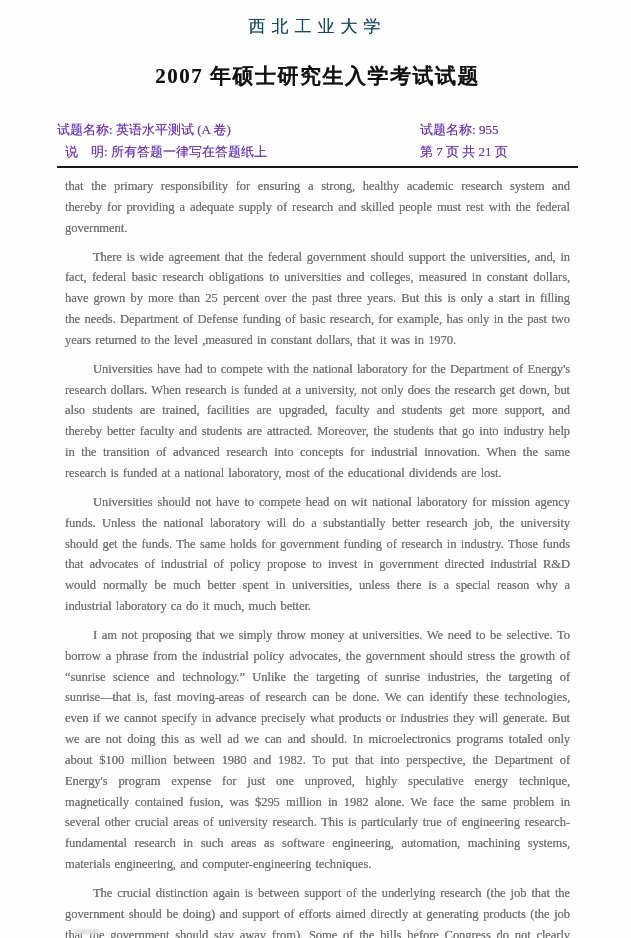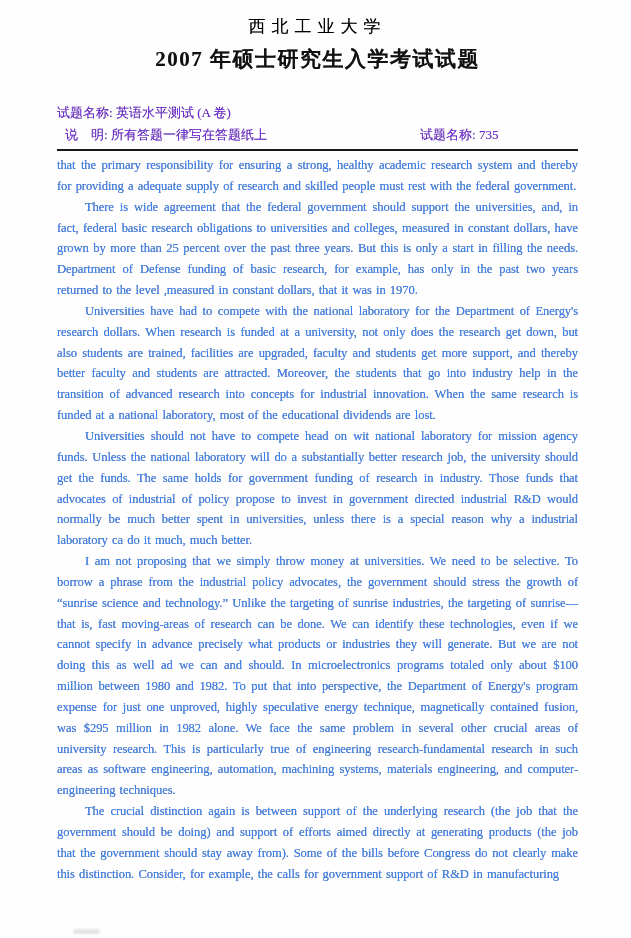--- a/index.html
+++ b/index.html
@@ -16,25 +16,25 @@
     box-sizing: border-box;
     padding: 10px 53px 0 57px;
     font-family: "Liberation Serif", "DejaVu Serif", serif;
     color: #262626;
   }
   .university {
     margin-top: 5px;
     text-align: center;
     font-size: 17px;
     letter-spacing: 6px;
-    color: #000000;
+    color: #0c4a6e;
     text-shadow: 0 0 0.5px rgba(0,0,0,0.45);
   }
   .exam-title {
-    margin-top: 7px;
+    margin-top: 24px;
     text-align: center;
     font-size: 21px;
     font-weight: bold;
     letter-spacing: 1.5px;
     color: #111111;
     text-shadow: 0 0 0.5px rgba(0,0,0,0.5);
   }
   .header-info {
     margin-top: 29px;
     display: flex;
@@ -52,28 +52,28 @@
   .info-right { width: 158px; }
   .header-divider {
     border: none;
     border-top: 2px solid #1a1a1a;
     margin: 3px 0 0 0;
   }
   .passage {
     margin-top: 4px;
   }
   .passage p {
-    margin: 0;
+    margin: 8px;
     font-size: 12.6px;
     line-height: 20.85px;
     text-align: justify;
     text-indent: 28px;
     letter-spacing: -0.1px;
     word-spacing: 1.2px;
-    color: #3b82f6;
+    color: #737373;
     text-shadow: 0 0 0.55px rgba(30,30,30,0.55);
   }
   .passage p.noindent { text-indent: 0; }
   .scan-smudge {
     position: absolute;
     left: 73px;
     top: 929px;
     width: 27px;
     height: 5px;
     background: #e4e4e4;
@@ -97,22 +97,23 @@
         <span>英语水平测试 (A 卷)</span>
       </div>
       <div class="info-row">
         <span class="lbl-pre">说    明:</span>
         <span>所有答题一律写在答题纸上</span>
       </div>
     </div>
     <div class="info-right">
       <div class="info-row">
         <span>试题名称:</span>
-        <span>735</span>
+        <span>955</span>
       </div>
+      <div class="info-row">第 7 页 共 21 页</div>
     </div>
   </div>
 
   <hr class="header-divider">
 
   <div class="passage">
     <p class="noindent">that the primary responsibility for ensuring a strong, healthy academic research system and thereby for providing a adequate supply of research and skilled people must rest with the federal government.</p>
     <p>There is wide agreement that the federal government should support the universities, and, in fact, federal basic research obligations to universities and colleges, measured in constant dollars, have grown by more than 25 percent over the past three years. But this is only a start in filling the needs. Department of Defense funding of basic research, for example, has only in the past two years returned to the level ,measured in constant dollars, that it was in 1970.</p>
     <p>Universities have had to compete with the national laboratory for the Department of Energy's research dollars. When research is funded at a university, not only does the research get down, but also students are trained, facilities are upgraded, faculty and students get more support, and thereby better faculty and students are attracted. Moreover, the students that go into industry help in the transition of advanced research into concepts for industrial innovation. When the same research is funded at a national laboratory, most of the educational dividends are lost.</p>
     <p>Universities should not have to compete head on wit national laboratory for mission agency funds. Unless the national laboratory will do a substantially better research job, the university should get the funds. The same holds for government funding of research in industry. Those funds that advocates of industrial of policy propose to invest in government directed industrial R&amp;D would normally be much better spent in universities, unless there is a special reason why a industrial laboratory ca do it much, much better.</p>

